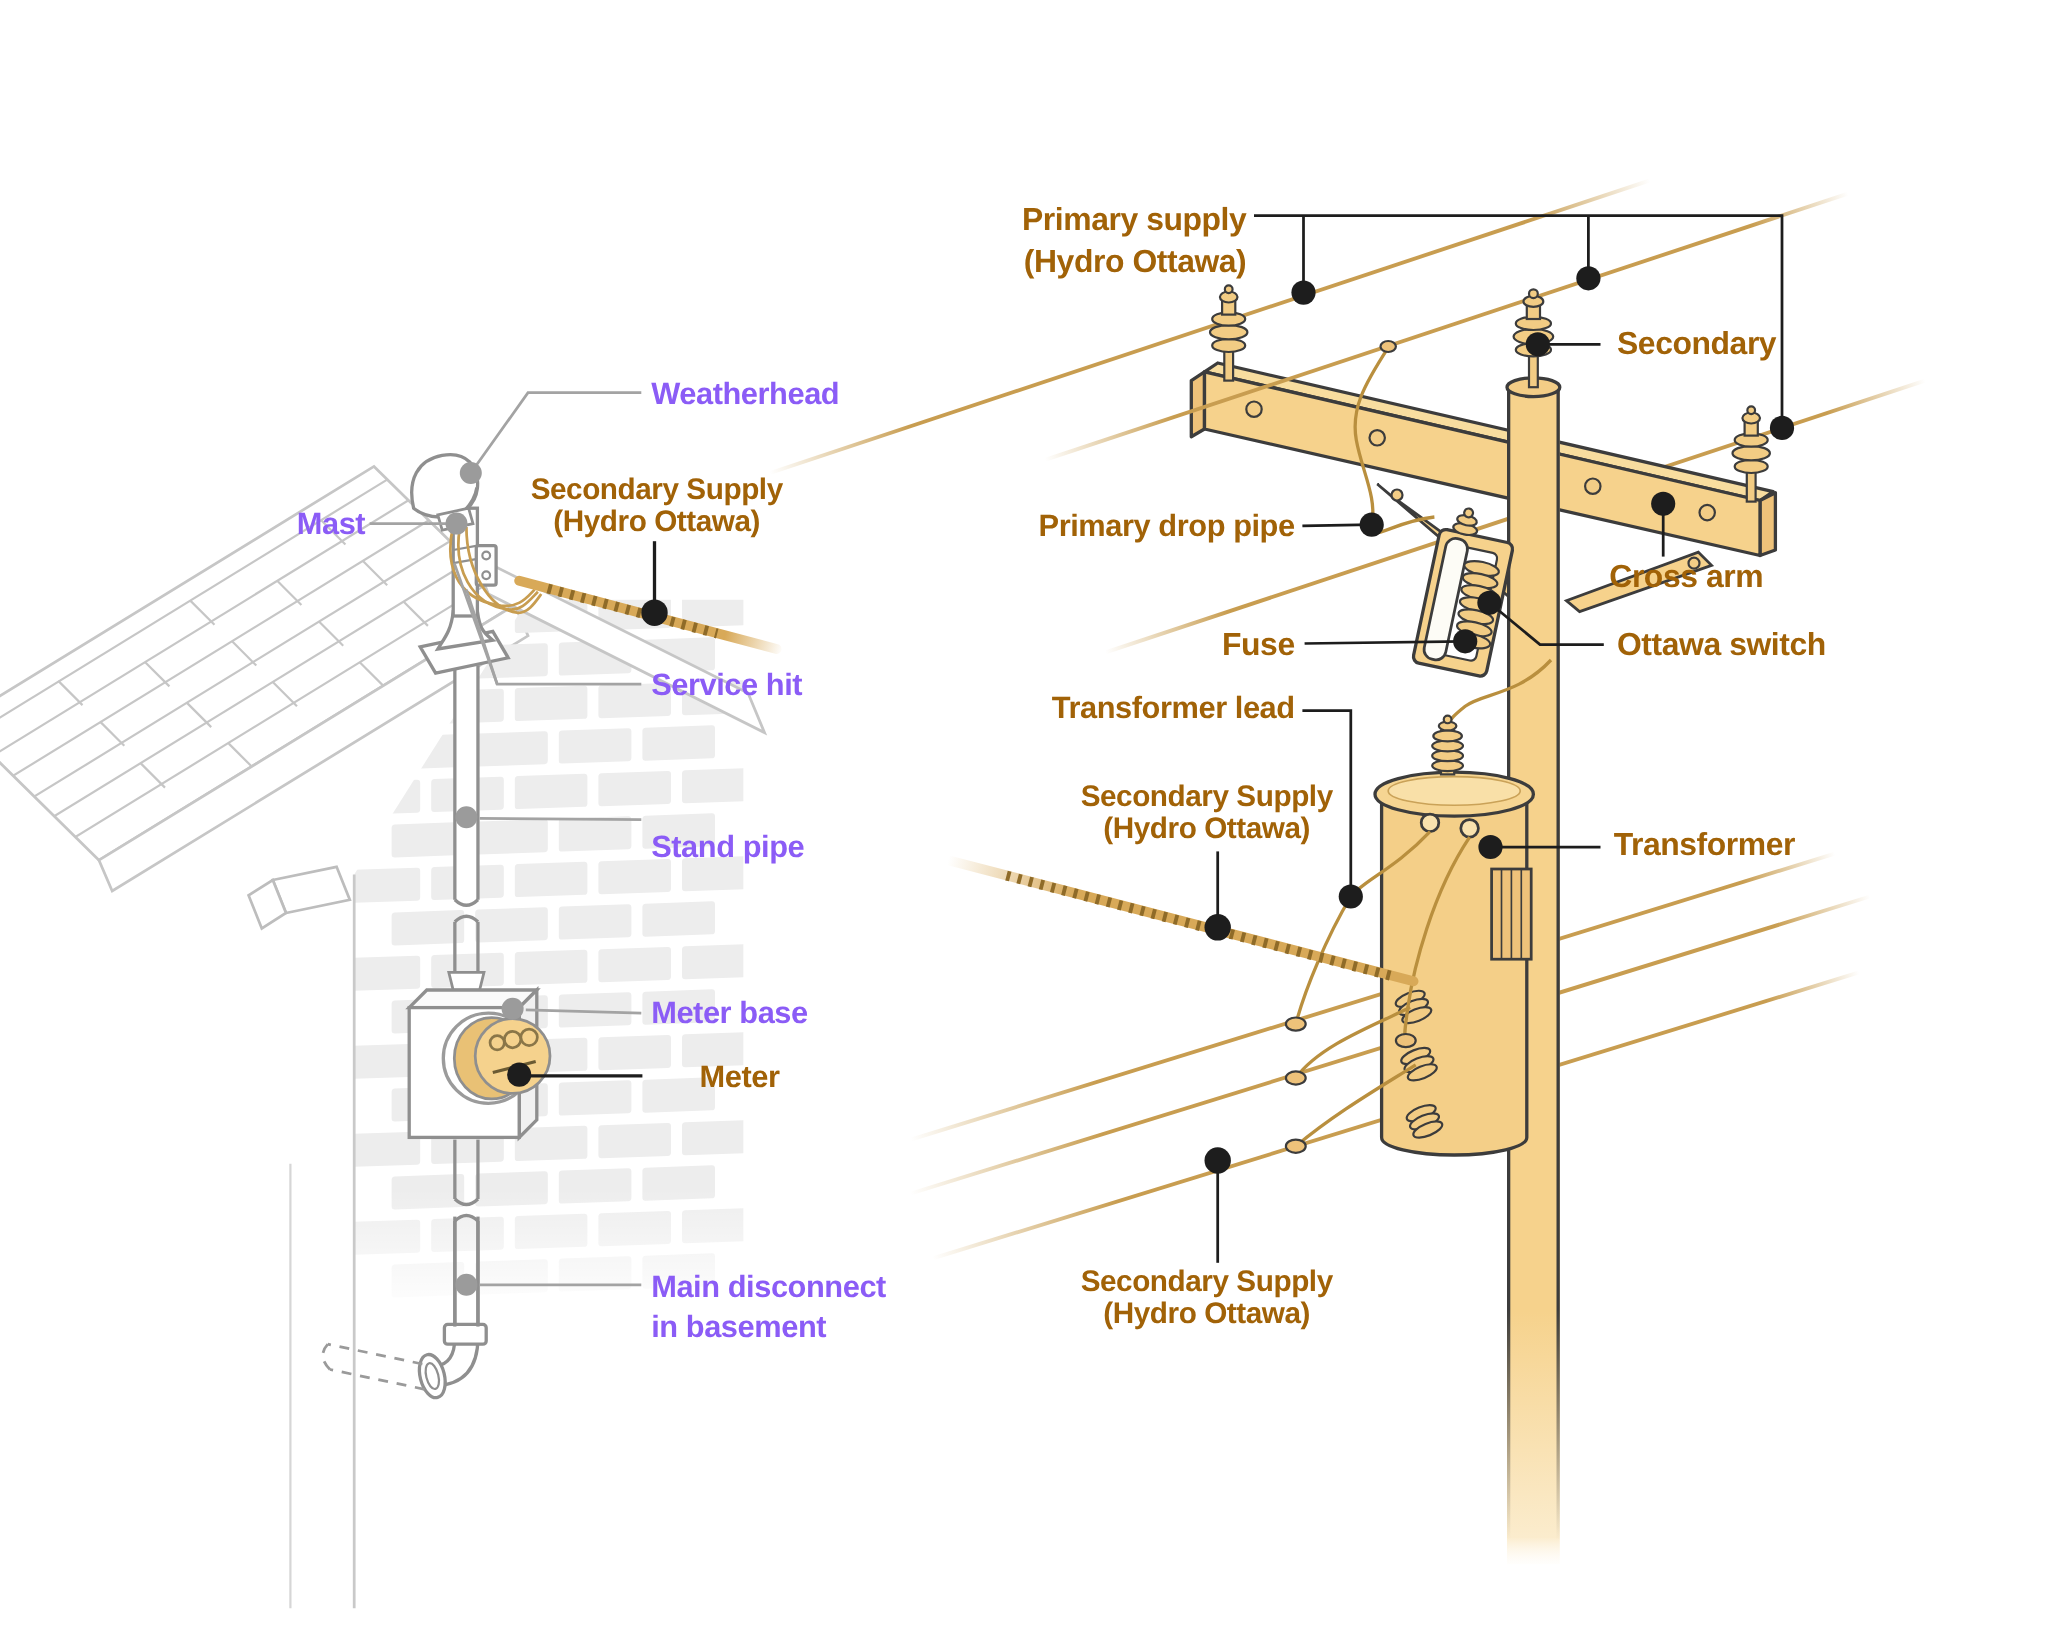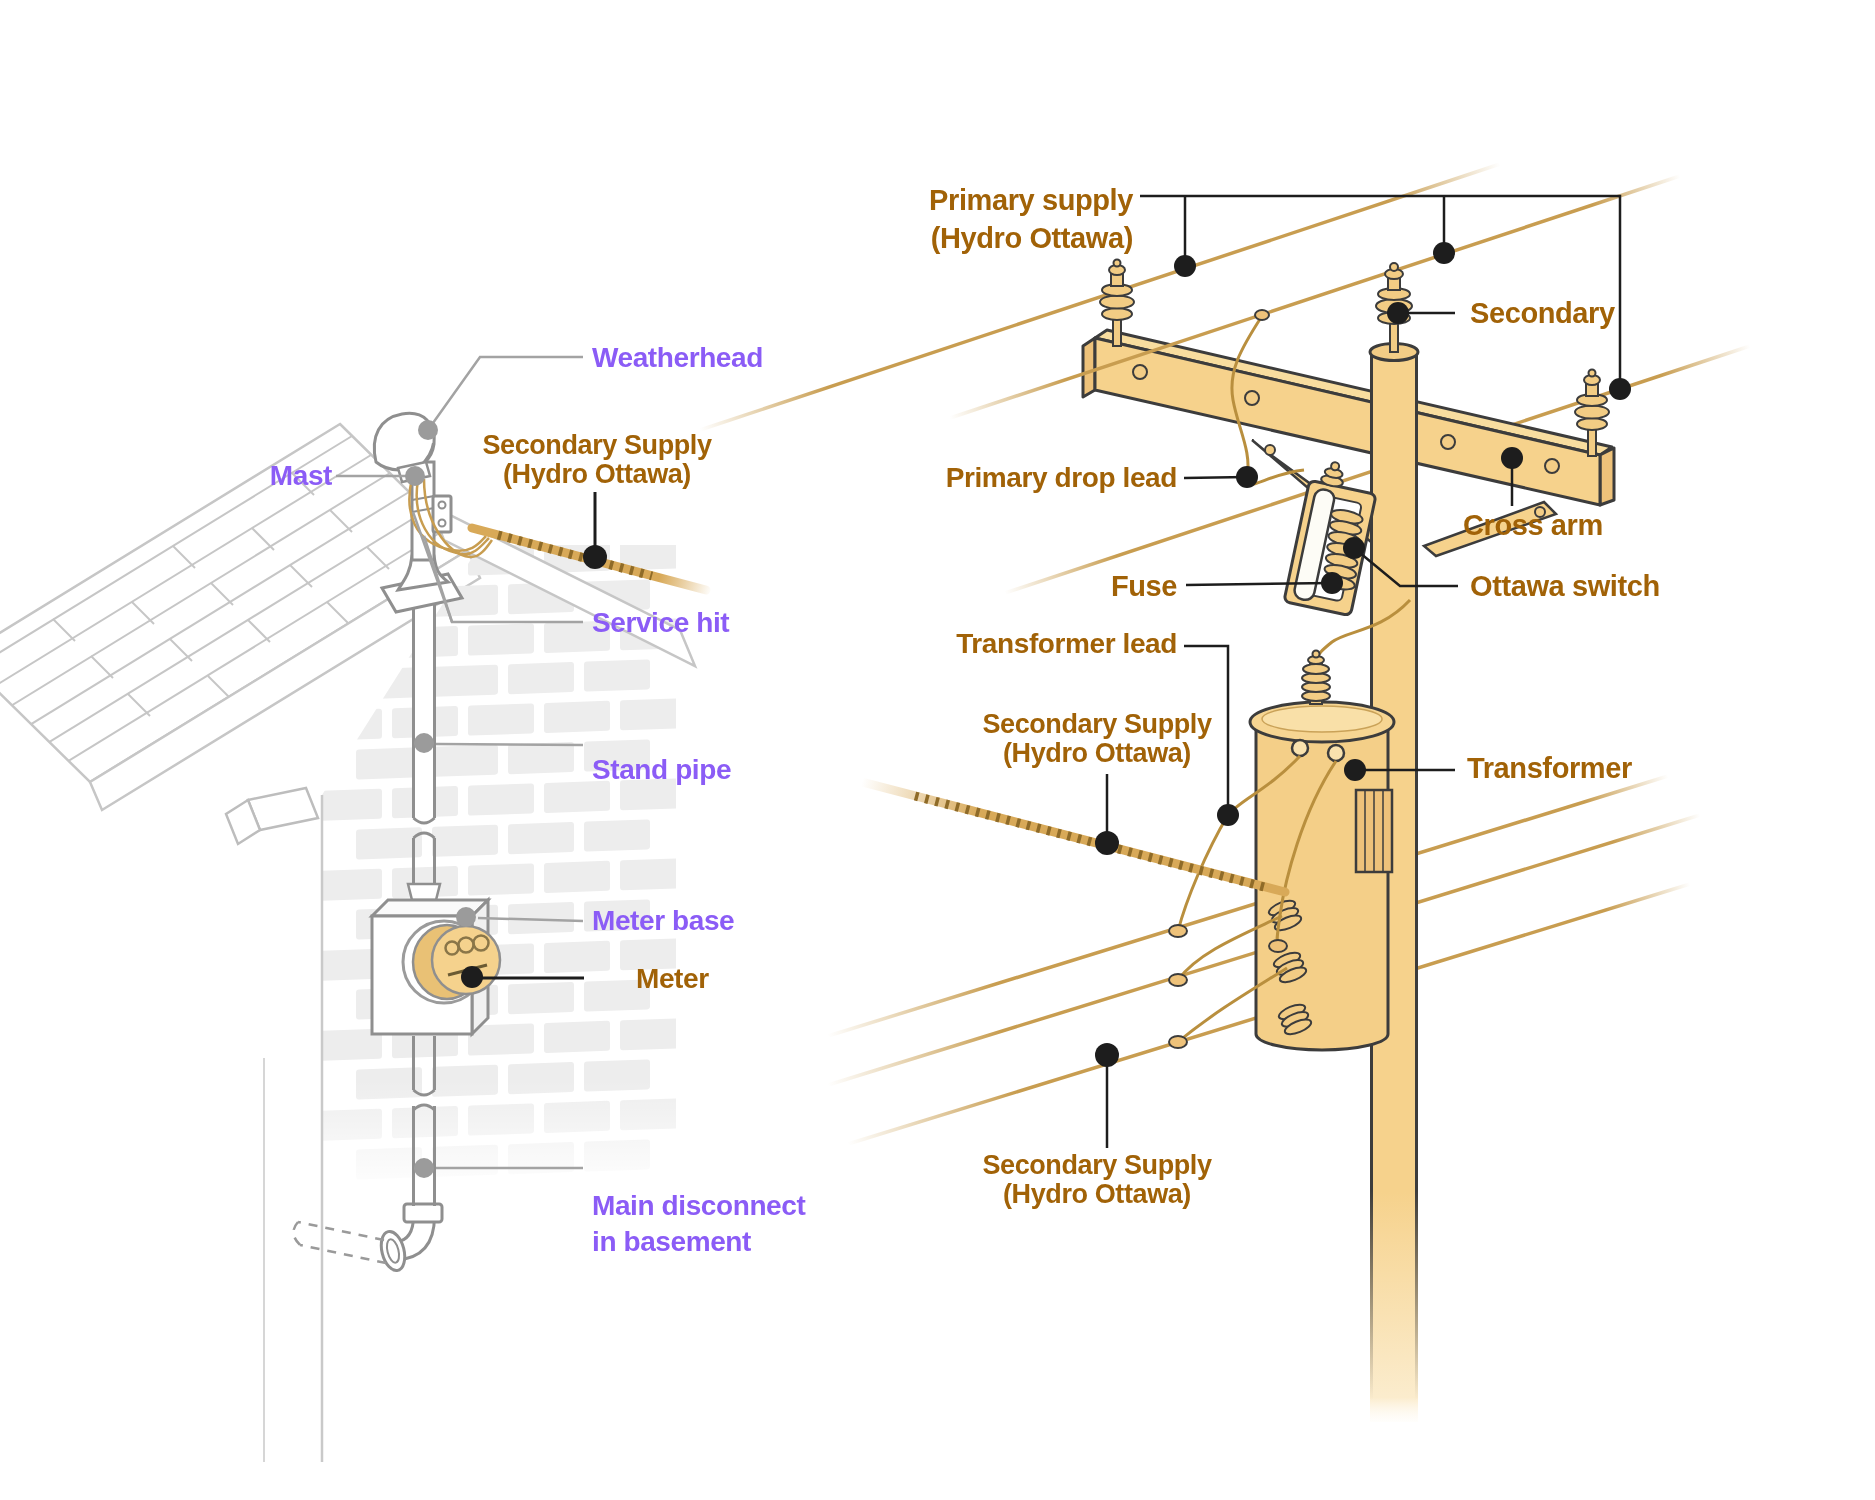--- a/index.html
+++ b/index.html
@@ -7,21 +7,21 @@
          font-family:"Liberation Sans",sans-serif;}
   #art{position:absolute;left:0;top:0;}
   .lbl{position:absolute;font-weight:bold;font-size:28px;line-height:30px;
        letter-spacing:-0.4px;white-space:pre;}
   .g{color:#8b5cf6;}
   .b{color:#a16207;}
   .ctr{text-align:center;}
   .rt{text-align:right;}
   .fs27{font-size:27px;line-height:29px;}
   .fs29{font-size:29px;}
-  .lh36{line-height:36px;margin-top:36px;}
+  .lh36{line-height:36px;}
   .lh38{line-height:38px;}
 </style>
 </head>
 <body>
 
 <div id="stage">
 
 <svg id="art" width="1875" height="1500" viewBox="0 0 1875 1500">
   <defs>
     <clipPath id="roofClip">
@@ -500,21 +500,21 @@
 <div class="lbl g rt" style="left:240px;top:461px;width:92px;">Mast</div>
 <div class="lbl b ctr fs27" style="left:462px;top:431px;width:270px;"><span>Secondary Supply</span><br><span>(Hydro Ottawa)</span></div>
 <div class="lbl g" style="left:592px;top:608px;">Service hit</div>
 <div class="lbl g" style="left:592px;top:731px;margin-top:24px;">Stand pipe</div>
 <div class="lbl g" style="left:592px;top:906px;">Meter base</div>
 <div class="lbl b" style="left:592px;top:964px;margin-left:44px;">Meter</div>
 <div class="lbl g lh36" style="left:592px;top:1152px;"><span>Main disconnect</span><br><span>in basement</span></div>
 
 <div class="lbl b rt fs29 lh38" style="left:903px;top:181px;width:230px;"><span>Primary supply</span><br><span>(Hydro Ottawa)</span></div>
 <div class="lbl b fs29" style="left:1470px;top:298px;">Secondary</div>
-<div class="lbl b rt" style="left:917px;top:463px;width:260px;">Primary drop lead</div>
+<div class="lbl b rt" style="left:917px;top:463px;width:260px;">Primary drop pipe</div>
 <div class="lbl b fs29" style="left:1463px;top:510px;">Cross arm</div>
 <div class="lbl b rt fs29" style="left:1017px;top:571px;width:160px;">Fuse</div>
 <div class="lbl b fs29" style="left:1470px;top:571px;">Ottawa switch</div>
 <div class="lbl b rt" style="left:917px;top:629px;width:260px;">Transformer lead</div>
 <div class="lbl b ctr fs27" style="left:966px;top:710px;width:262px;"><span>Secondary Supply</span><br><span>(Hydro Ottawa)</span></div>
 <div class="lbl b fs29" style="left:1467px;top:753px;">Transformer</div>
 <div class="lbl b ctr fs27" style="left:966px;top:1151px;width:262px;"><span>Secondary Supply</span><br><span>(Hydro Ottawa)</span></div>
 
 </div>
 

